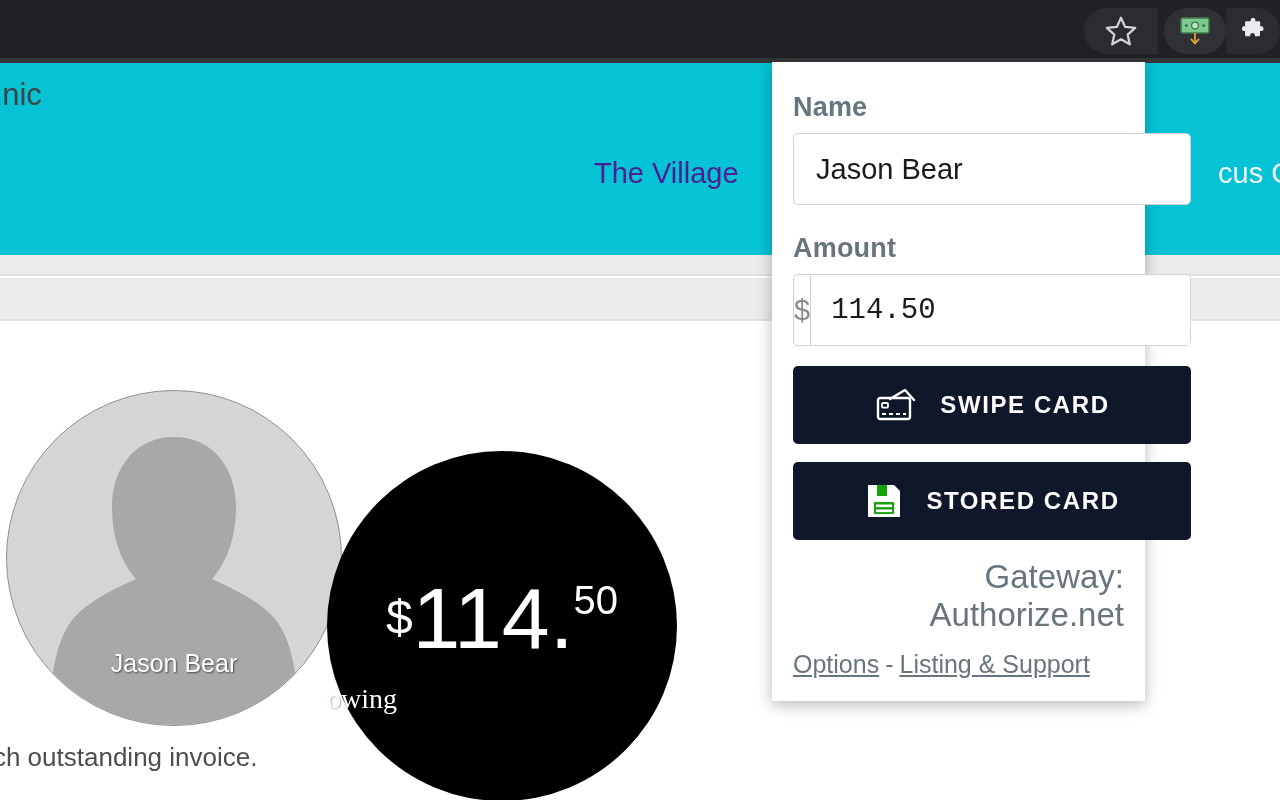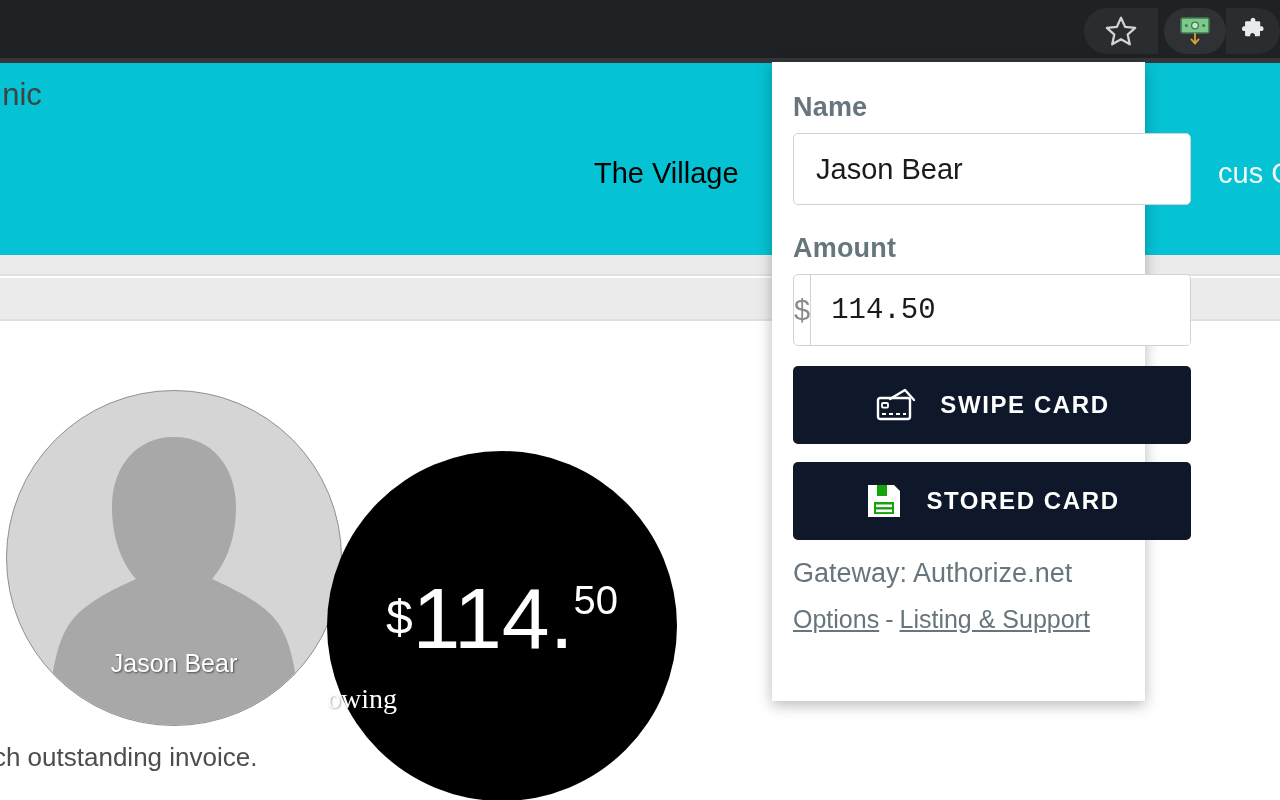--- a/index.html
+++ b/index.html
@@ -49,21 +49,21 @@
   .teal-header {
     position: absolute; left: 0; top: 0; width: 1280px; height: 192px;
     background: #05c3d4;
   }
   .clinic-title {
     position: absolute; left: -34px; top: 14px;
     font-size: 31px; color: #3f4346; white-space: nowrap;
   }
   .village-text {
     position: absolute; left: 594px; top: 94px;
-    font-size: 29px; color: #000000; white-space: nowrap;
+    font-size: 29px; color: #4c1d95; white-space: nowrap;
   }
   .cus-text {
     position: absolute; left: 1218px; top: 94px;
     font-size: 29px; color: #f2f7f8; white-space: nowrap;
   }
   .gray-band-1 {
     position: absolute; left: 0; top: 192px; width: 1280px; height: 21px;
     background: #ebebeb; border-bottom: 2px solid #e0e0e0;
   }
   .gray-band-2 {
@@ -151,21 +151,21 @@
     width: 398px; height: 78px;
     background: #0f172a; border: none; border-radius: 5px;
     color: #fff; cursor: pointer;
     display: flex; align-items: center; justify-content: center; gap: 22px;
     font-family: "Liberation Sans", sans-serif;
     font-size: 24px; font-weight: bold; letter-spacing: 1.6px;
     margin-bottom: 18px;
   }
   .green-btn .btn-label { line-height: 1; }
   .gateway-line {
-    text-align: left; font-size: 27px; color: #67757d; margin-top: 12px;
+    text-align: right; font-size: 33px; color: #67757d; margin-top: 12px;
   }
   .links-line {
     font-size: 25px; color: #67757d; margin-top: 16px;
   }
   .links-line a { color: #67757d; text-decoration: underline; cursor: pointer; }
   .links-line .sep { text-decoration: none; margin: 0 6px; }
 </style>
 </head>
 <body>
 

